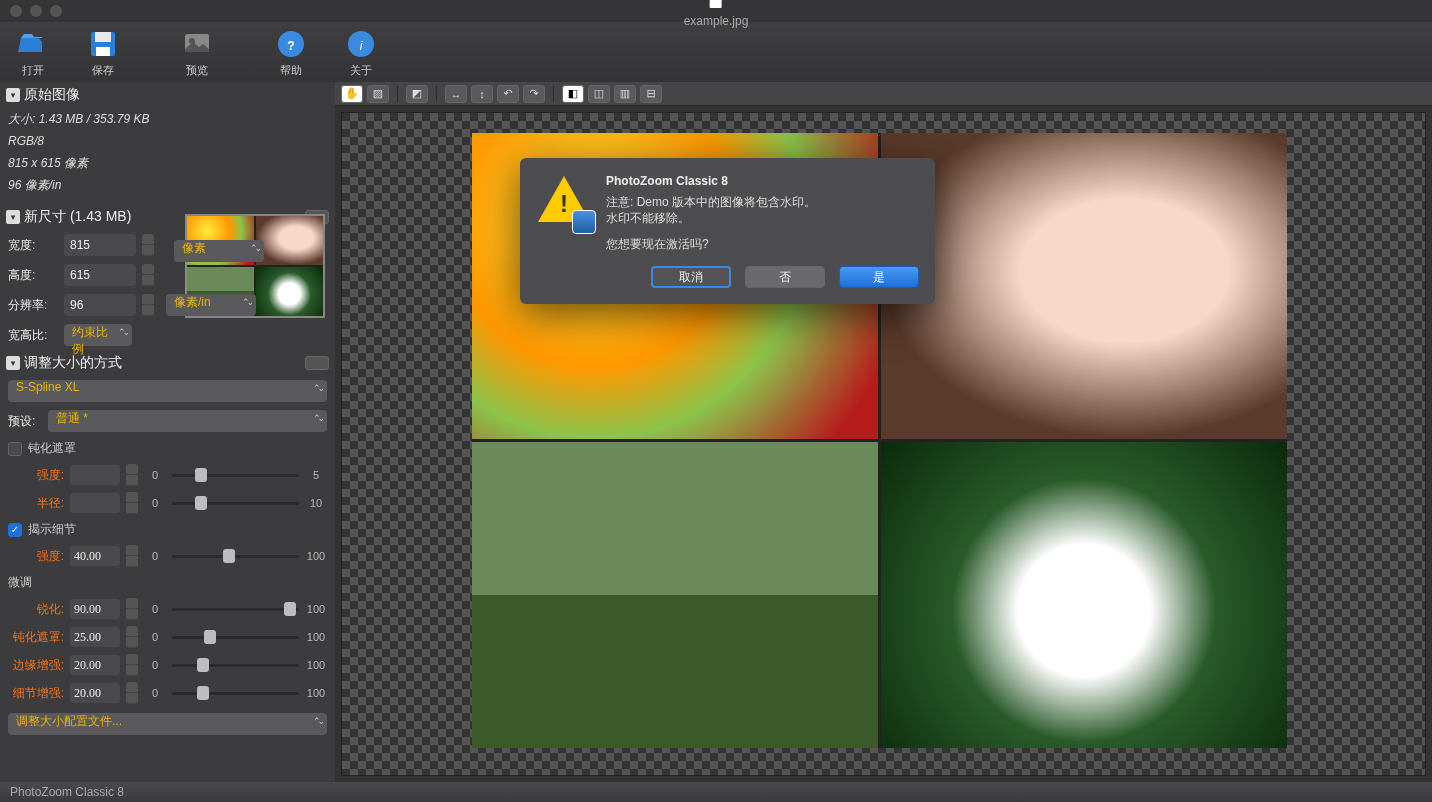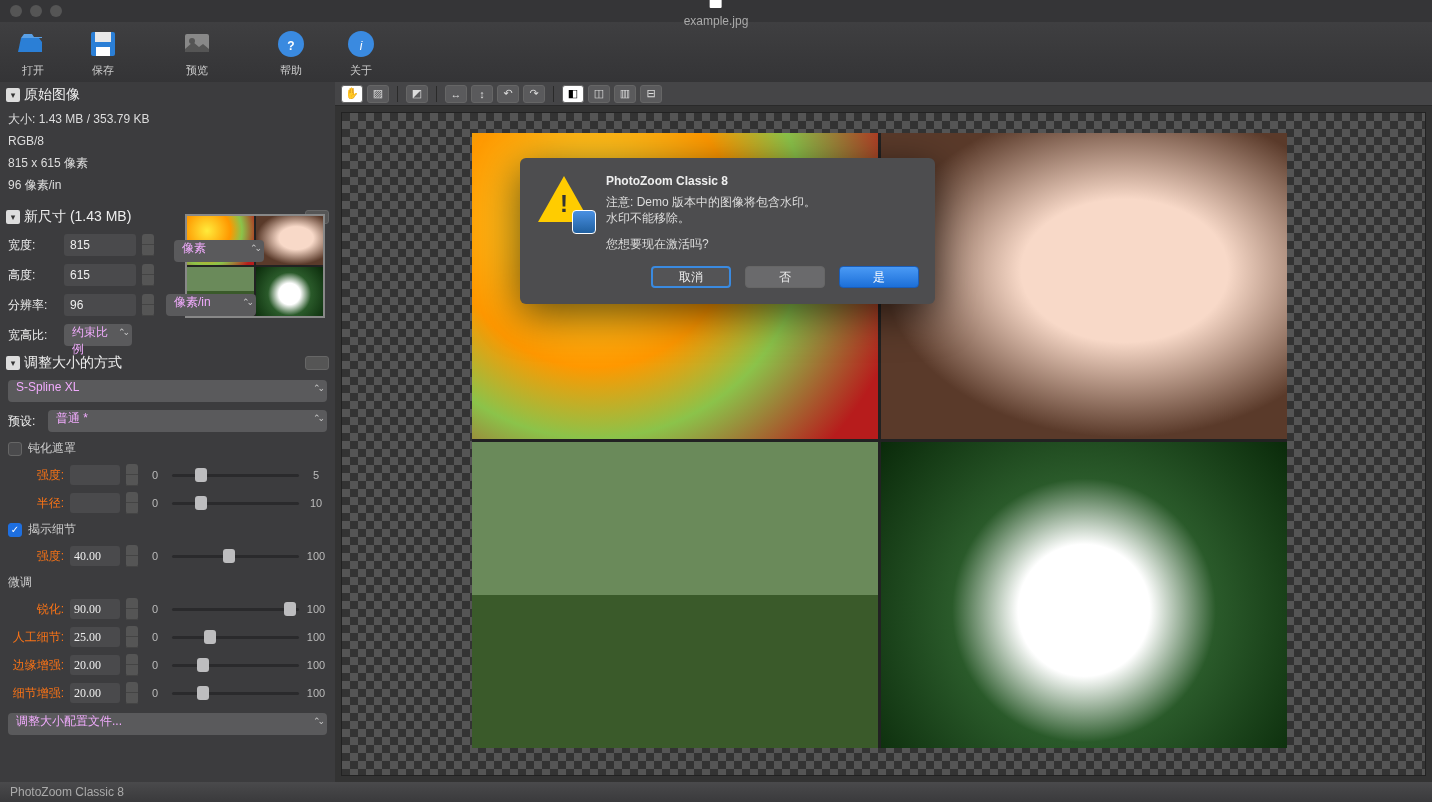--- a/index.html
+++ b/index.html
@@ -20,21 +20,21 @@
 .section-hdr .label { color:#eee; font-size:14px; flex:1; }
 .small-btn { width:24px; height:14px; background:#555; border-radius:3px; border:1px solid #666; }
 .meta { padding: 2px 8px; color:#ddd; font-size:12px; line-height:18px; }
 .thumb { position:absolute; left:185px; top:106px; width:140px; height:104px; border:2px solid #888; display:grid; grid-template-columns:1fr 1fr; grid-template-rows:1fr 1fr; gap:2px; background:#222; }
 .thumb div { width:100%; height:100%; }
 .row { display:flex; align-items:center; padding:4px 8px; gap:6px; }
 .row label { width:50px; color:#eee; text-align:left; }
 .input { width:72px; height:22px; background:#4a4a4c; border:none; border-radius:3px; color:#eee; padding:0 6px; }
 .spinner { width:12px; height:22px; background:#555; border-radius:3px; display:flex; flex-direction:column; }
 .spinner span{flex:1; border-bottom:1px solid #444;}
-.select { height:22px; background:#5a5a5c; border:none; border-radius:4px; color:#f0abfc; padding: 0 18px 0 8px; position:relative; }
+.select { height:22px; background:#5a5a5c; border:none; border-radius:4px; color:#eab308; padding: 0 18px 0 8px; position:relative; }
 .select.full { width: 100%; }
 .select::after { content:"⌃⌄"; position:absolute; right:5px; top:3px; font-size:9px; letter-spacing:-3px; color:#ccc; }
 .slider-row { display:flex; align-items:center; padding:3px 8px; gap:6px; }
 .slider-row .lbl { width:56px; text-align:right; color:#f97316; }
 .slider-row .val-input { width:50px; height:20px; background:#4a4a4c; border:none; border-radius:3px; color:#eee; padding:0 4px;font-family:Liberation Serif, serif; }
 .slider-row .minv, .slider-row .maxv { width:22px; color:#bbb; text-align:center; font-size:11px; }
 .slider { flex:1; height:20px; position:relative; }
 .slider-track { position:absolute; left:0; right:0; top:9px; height:3px; background:#2a2a2c; border-radius:2px; }
 .slider-thumb { position:absolute; top:3px; width:12px; height:14px; background:#bdbdbf; border-radius:3px; }
 .checkbox { width:14px; height:14px; border-radius:3px; border:1px solid #666; background:#4a4a4c; display:inline-flex; align-items:center; justify-content:center; color:#fff; font-size:10px; }
@@ -61,21 +61,21 @@
 .warn-tri { width:0; height:0; border-left:26px solid transparent; border-right:26px solid transparent; border-bottom:46px solid #ffcc00; position:absolute; top:2px; left:2px; }
 .warn-bang { position:absolute; left:24px; top:16px; font-size:24px; font-weight:bold; color:#333; }
 .warn-badge { position:absolute; right:-4px; bottom:-4px; width:24px; height:24px; background:linear-gradient(#4a90e2,#2060a0); border-radius:4px; border:1px solid #fff; }
 .dialog-text { flex:1; color:#ddd; }
 .dialog-text .dt-title { font-weight:bold; color:#eee; margin-bottom:6px; }
 .dialog-text p { line-height:16px; font-size:12px; }
 .dialog-buttons { display:flex; justify-content:flex-end; gap:14px; margin-top:14px; padding-left:70px;}
 .dlg-btn { width:80px; height:22px; border-radius:4px; border:1px solid #666; background:#6a6a6c; color:#eee; display:flex; align-items:center; justify-content:center; }
 .dlg-btn.default { border:2px solid #3a8ae0; background:#545456; }
 .dlg-btn.primary { background:linear-gradient(#4a9af5,#1c6fd8); border:1px solid #1a5db8; color:#fff; }
-.sec-orig { position:relative; height:96px; }
+.sec-orig { position:relative; height:96px;font-style:italic; }
 .unit-sel { position:absolute; left:174px; }
 </style>
 </head>
 <body>
 
 <div class="titlebar">
   <div class="traffic">
     <span></span>
     <span></span>
     <span></span>
@@ -271,21 +271,21 @@
           <span></span>
         </div>
       <span class="minv">0</span>
       <div class="slider">
           <div class="slider-track"></div>
           <div class="slider-thumb" style="left:88%"></div>
         </div>
       <span class="maxv">100</span>
     </div>
     <div class="slider-row">
-      <span class="lbl">人工细节:</span>
+      <span class="lbl">钝化遮罩:</span>
       <input class="val-input" value="25.00" style="">
       <div class="spinner">
           <span></span>
           <span></span>
         </div>
       <span class="minv">0</span>
       <div class="slider">
           <div class="slider-track"></div>
           <div class="slider-thumb" style="left:25%"></div>
         </div>

